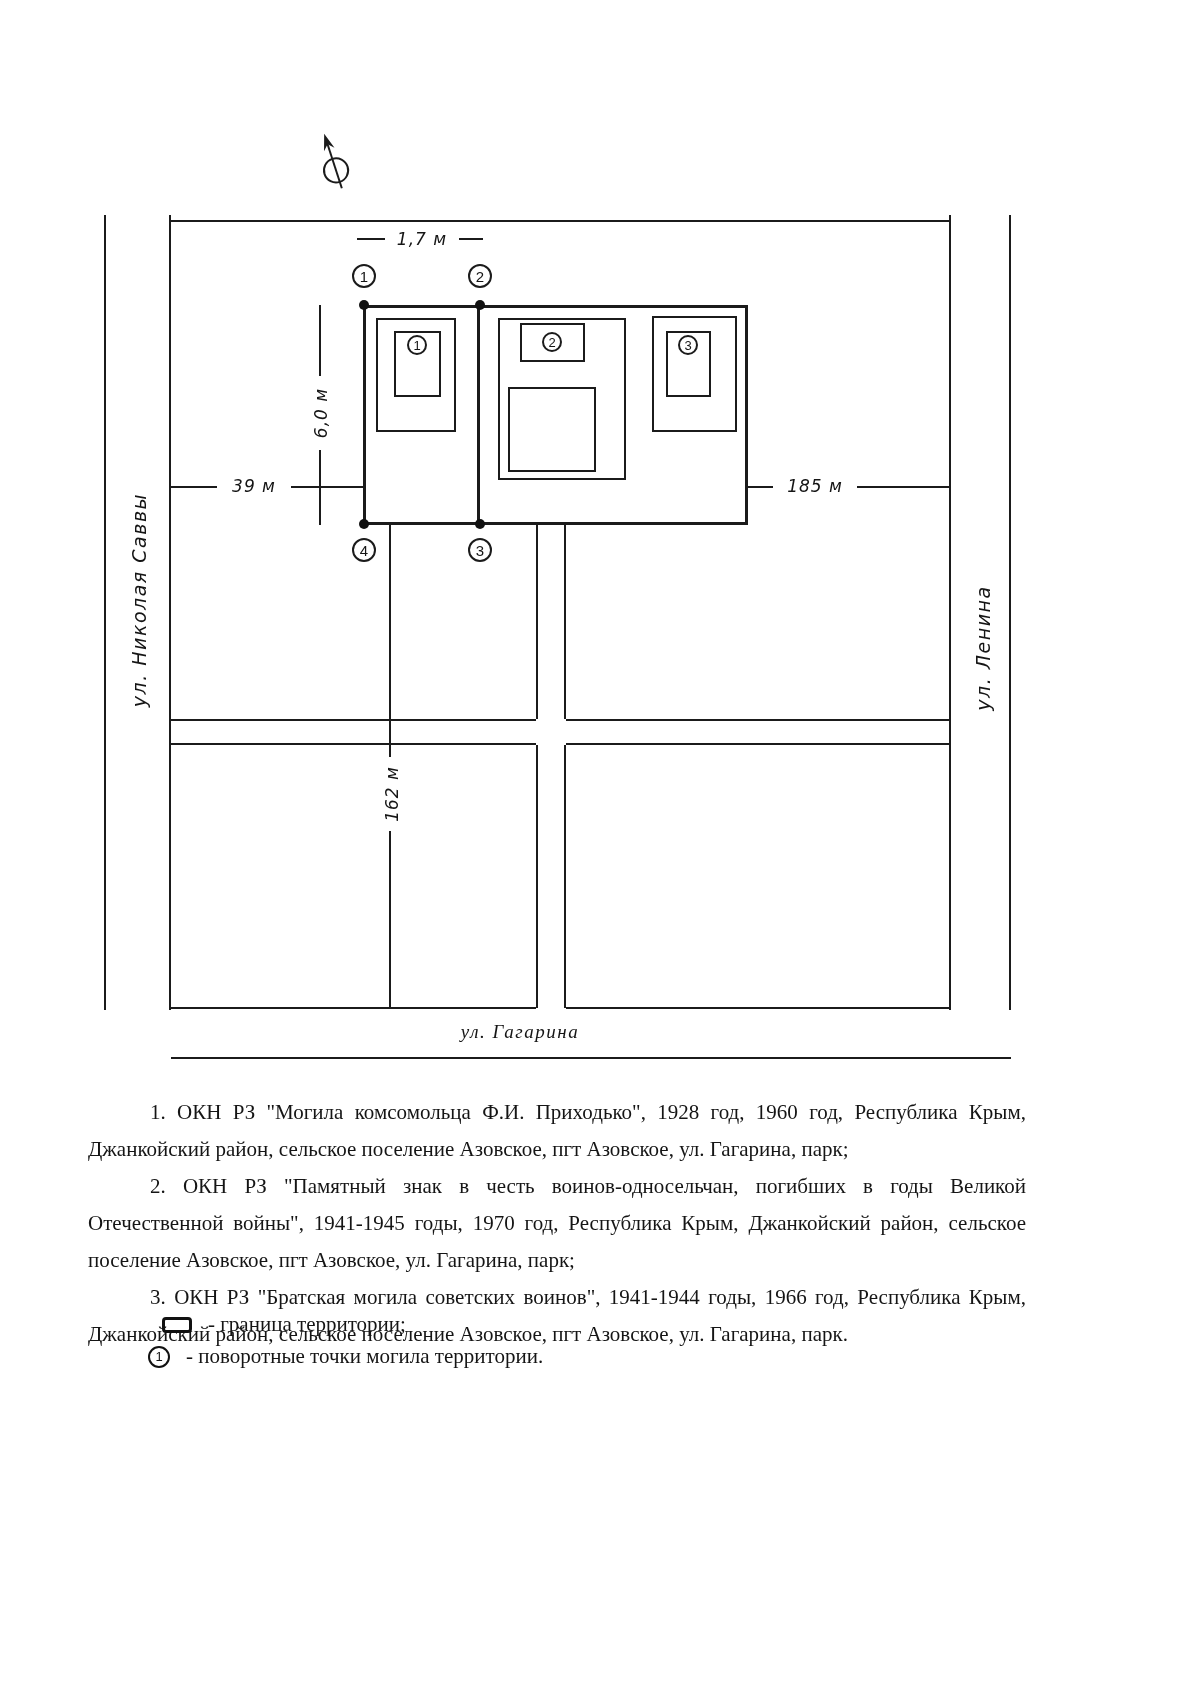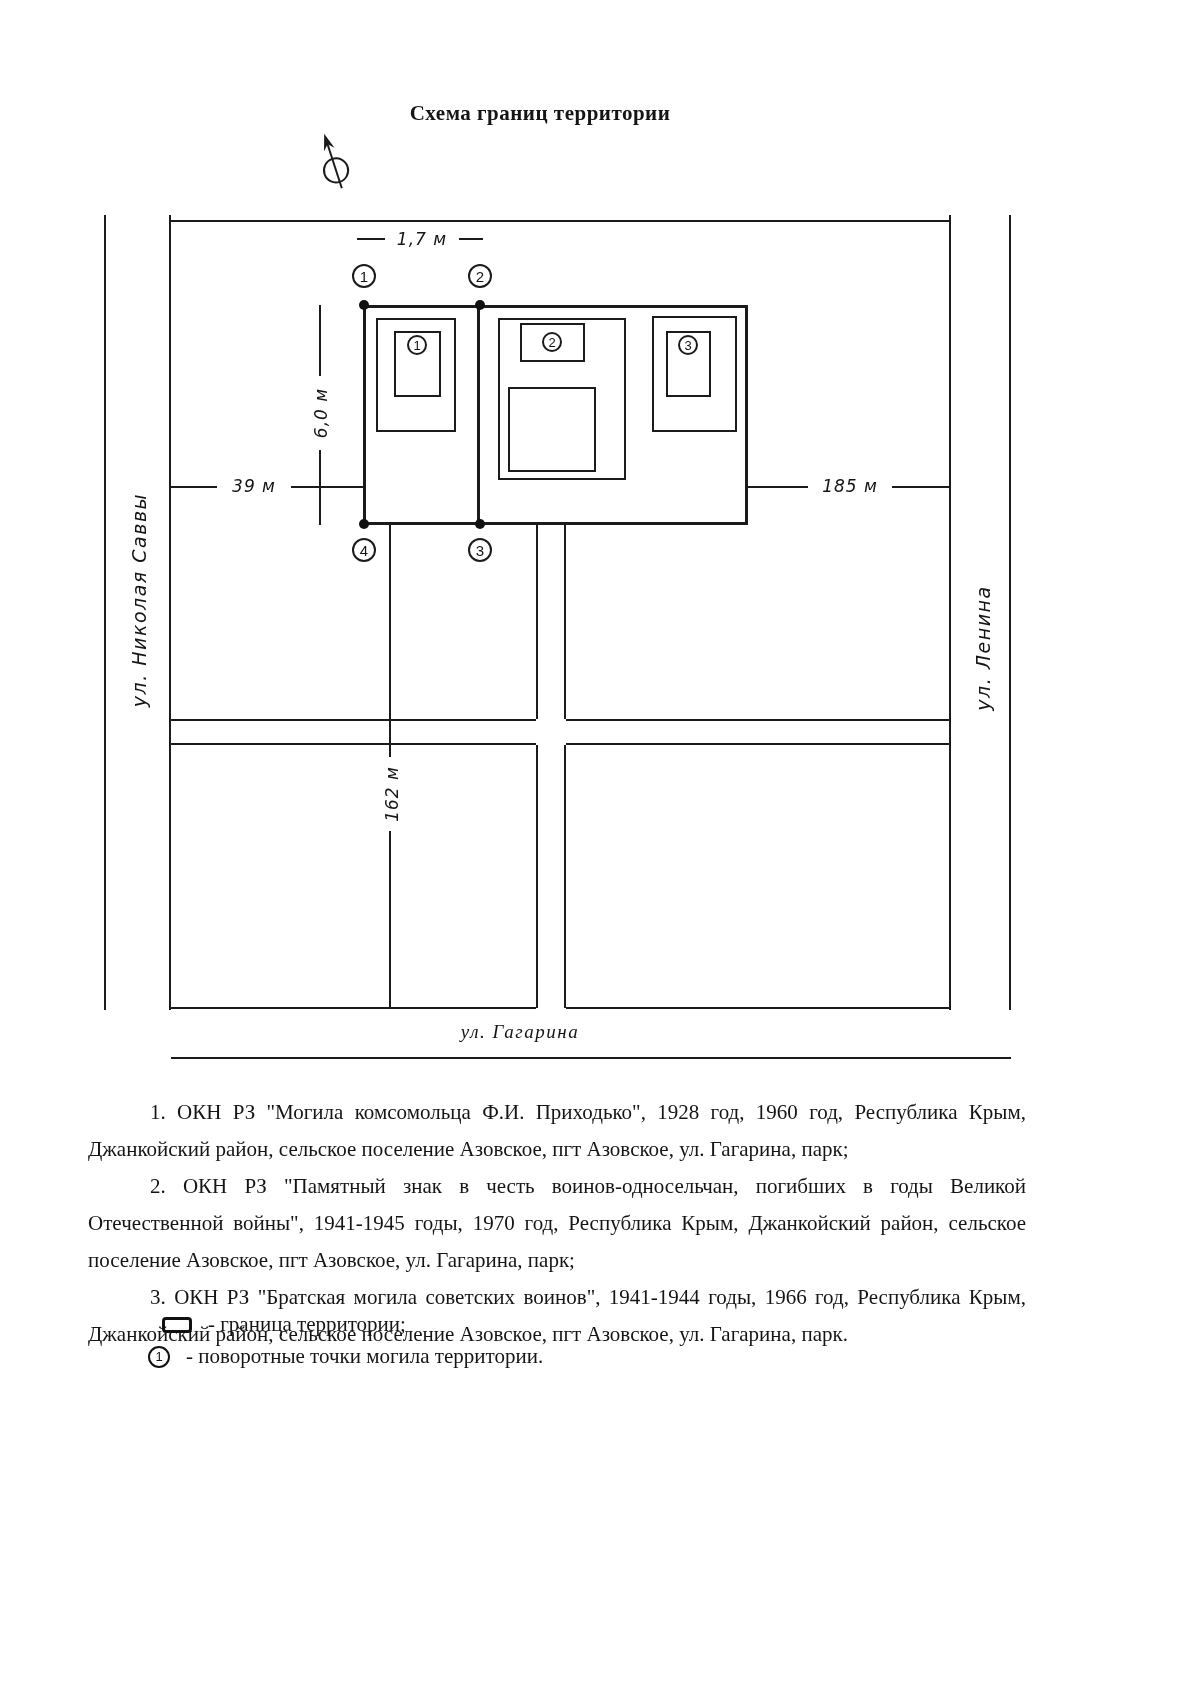--- a/index.html
+++ b/index.html
@@ -29,21 +29,20 @@
   .legend-rect{display:inline-block;width:30px;height:16px;border:3px solid #111;border-radius:4px;box-sizing:border-box;}
   .legend-circle{display:inline-flex;width:22px;height:22px;border:2px solid #111;border-radius:50%;
              box-sizing:border-box;align-items:center;justify-content:center;
              font:13px "Liberation Sans",sans-serif;}
 </style>
 </head>
 <body>
 
 <div class="page">
 
-  <div class="page-title">Схема границ территории</div>
 
   <svg class="abs" style="left:300px;top:128px;width:66px;height:66px;" viewBox="0 0 60 60">
     <g transform="rotate(-18 30 30)" fill="none" stroke="#1b1b1b" stroke-width="1.8">
       <circle cx="30" cy="39" r="11"></circle>
       <line x1="30" y1="56" x2="30" y2="9"></line>
       <path d="M30 4 L25 19 L30 14 L35 19 Z" fill="#1b1b1b" stroke="none"></path>
     </g>
   </svg>
 
   <div>
@@ -111,21 +110,21 @@
     <div class="pt-circle" style="left:468px;top:538px;">
       <span>3</span>
     </div>
     <div class="pt-circle" style="left:352px;top:538px;">
       <span>4</span>
     </div>
 
     <div class="dim-label" style="left:385px;top:229px;width:70px;">1,7 м</div>
     <div class="dim-label rot" style="left:284px;top:402px;width:70px;height:22px;line-height:22px;">6,0 м</div>
     <div class="dim-label" style="left:217px;top:476px;width:70px;">39 м</div>
-    <div class="dim-label" style="left:808px;top:476px;width:80px;">185 м</div>
+    <div class="dim-label" style="left:773px;top:476px;width:80px;">185 м</div>
     <div class="dim-label rot" style="left:355px;top:783px;width:70px;height:22px;line-height:22px;">162 м</div>
 
     <div class="street-label rot" style="left:-1px;top:588px;width:280px;height:24px;line-height:24px;">ул.  Николая  Саввы</div>
     <div class="street-label rot" style="left:903px;top:636px;width:160px;height:24px;line-height:24px;">ул.  Ленина</div>
     <div class="street-label" style="left:420px;top:1021px;width:200px;font-family:Liberation Serif, serif;">ул.  Гагарина</div>
   </div>
 
   <div class="desc">
     <p>1. ОКН РЗ "Могила комсомольца Ф.И. Приходько", 1928 год, 1960 год, Республика Крым, Джанкойский район, сельское поселение Азовское, пгт Азовское, ул. Гагарина, парк;</p>
     <p>2. ОКН РЗ "Памятный знак в честь воинов-односельчан, погибших в годы Великой Отечественной войны", 1941-1945 годы, 1970 год, Республика Крым, Джанкойский район, сельское поселение Азовское, пгт Азовское, ул. Гагарина, парк;</p>

